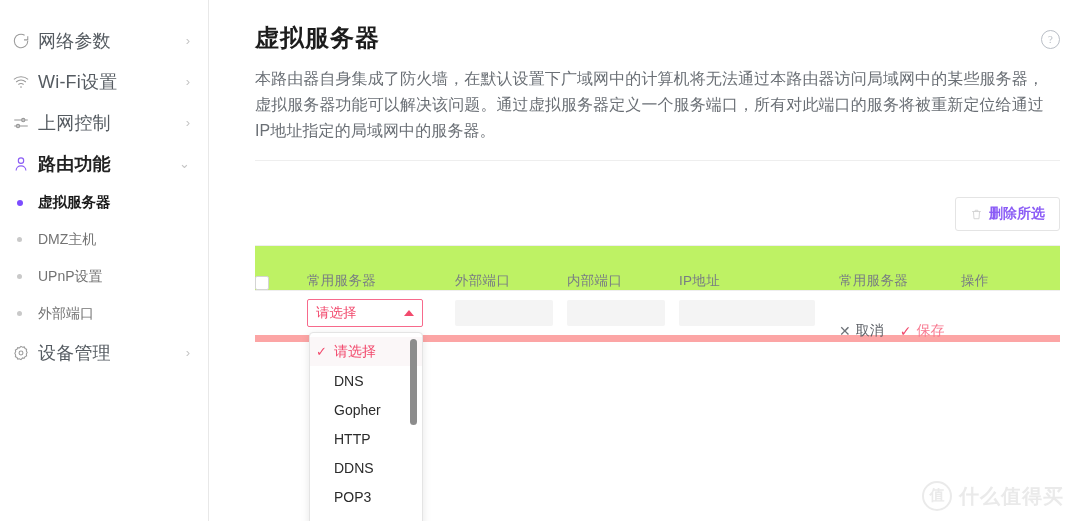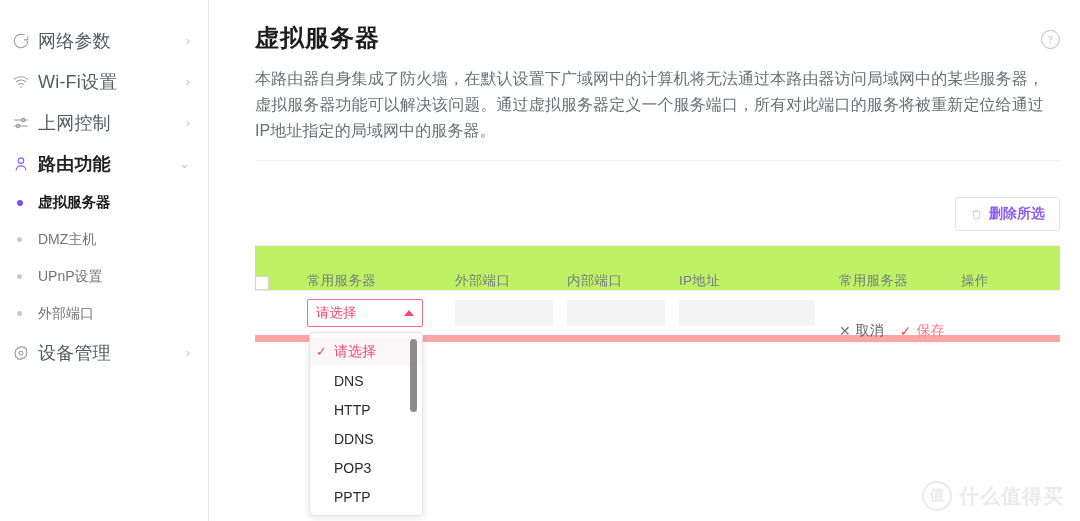--- a/index.html
+++ b/index.html
@@ -519,20 +519,24 @@
             </div>
 
             <div class="dropdown">
               <div class="dd-item sel">
                 <span class="dd-check">✓</span>
                 <span>请选择</span>
               </div>
               <div class="dd-item">
                 <span class="dd-check">✓</span>
                 <span>DNS</span>
+              </div>
+              <div class="dd-item">
+                <span class="dd-check">✓</span>
+                <span>Gopher</span>
               </div>
               <div class="dd-item">
                 <span class="dd-check">✓</span>
                 <span>HTTP</span>
               </div>
               <div class="dd-item">
                 <span class="dd-check">✓</span>
                 <span>DDNS</span>
               </div>
               <div class="dd-item">

